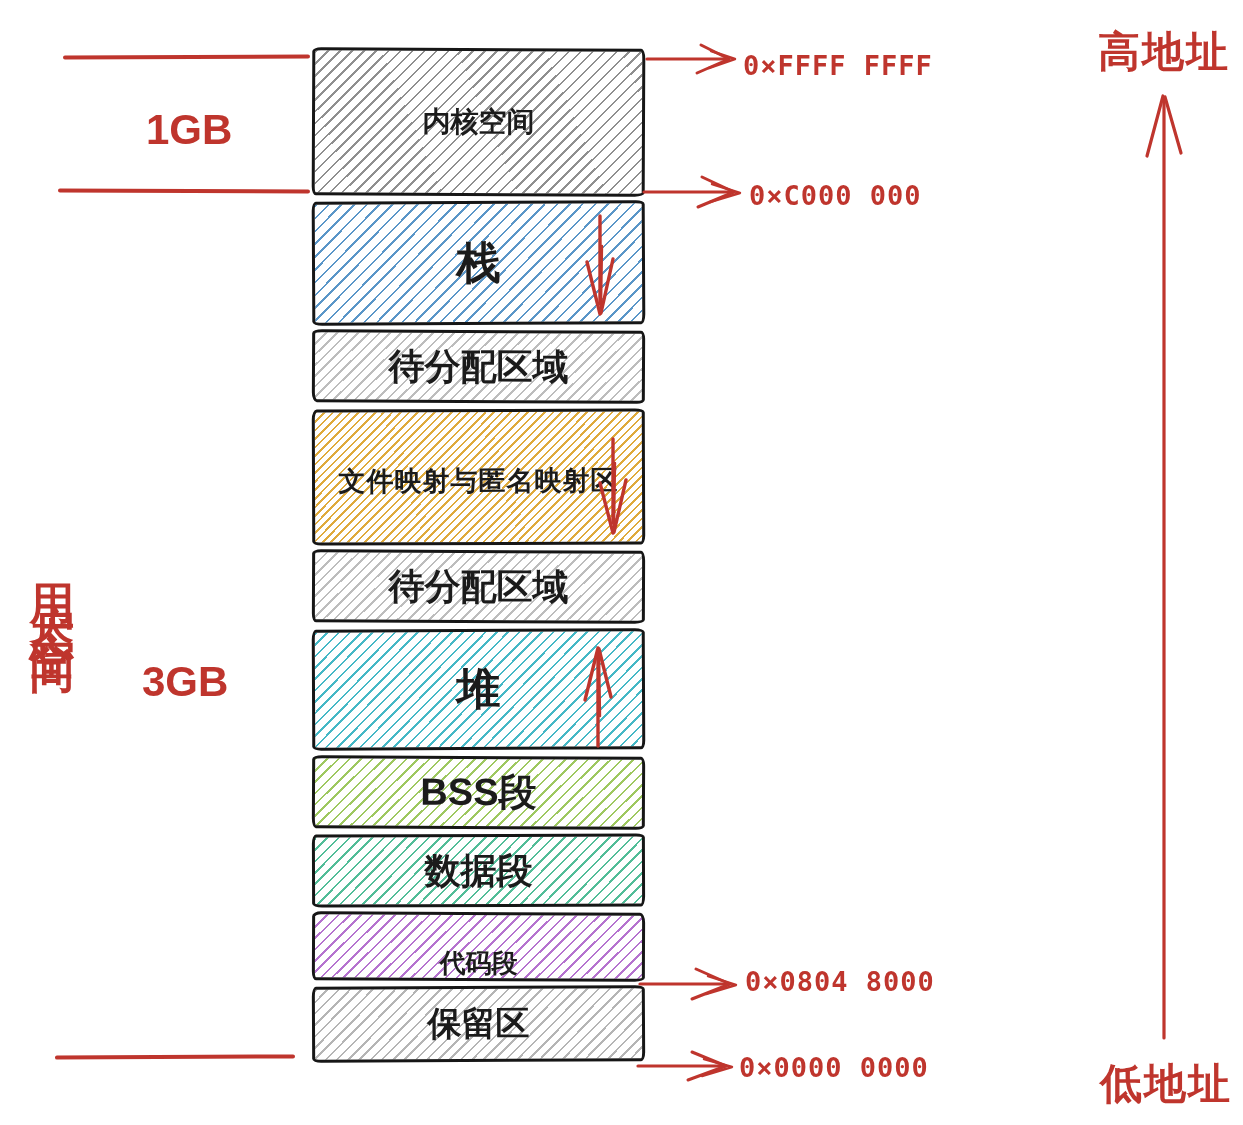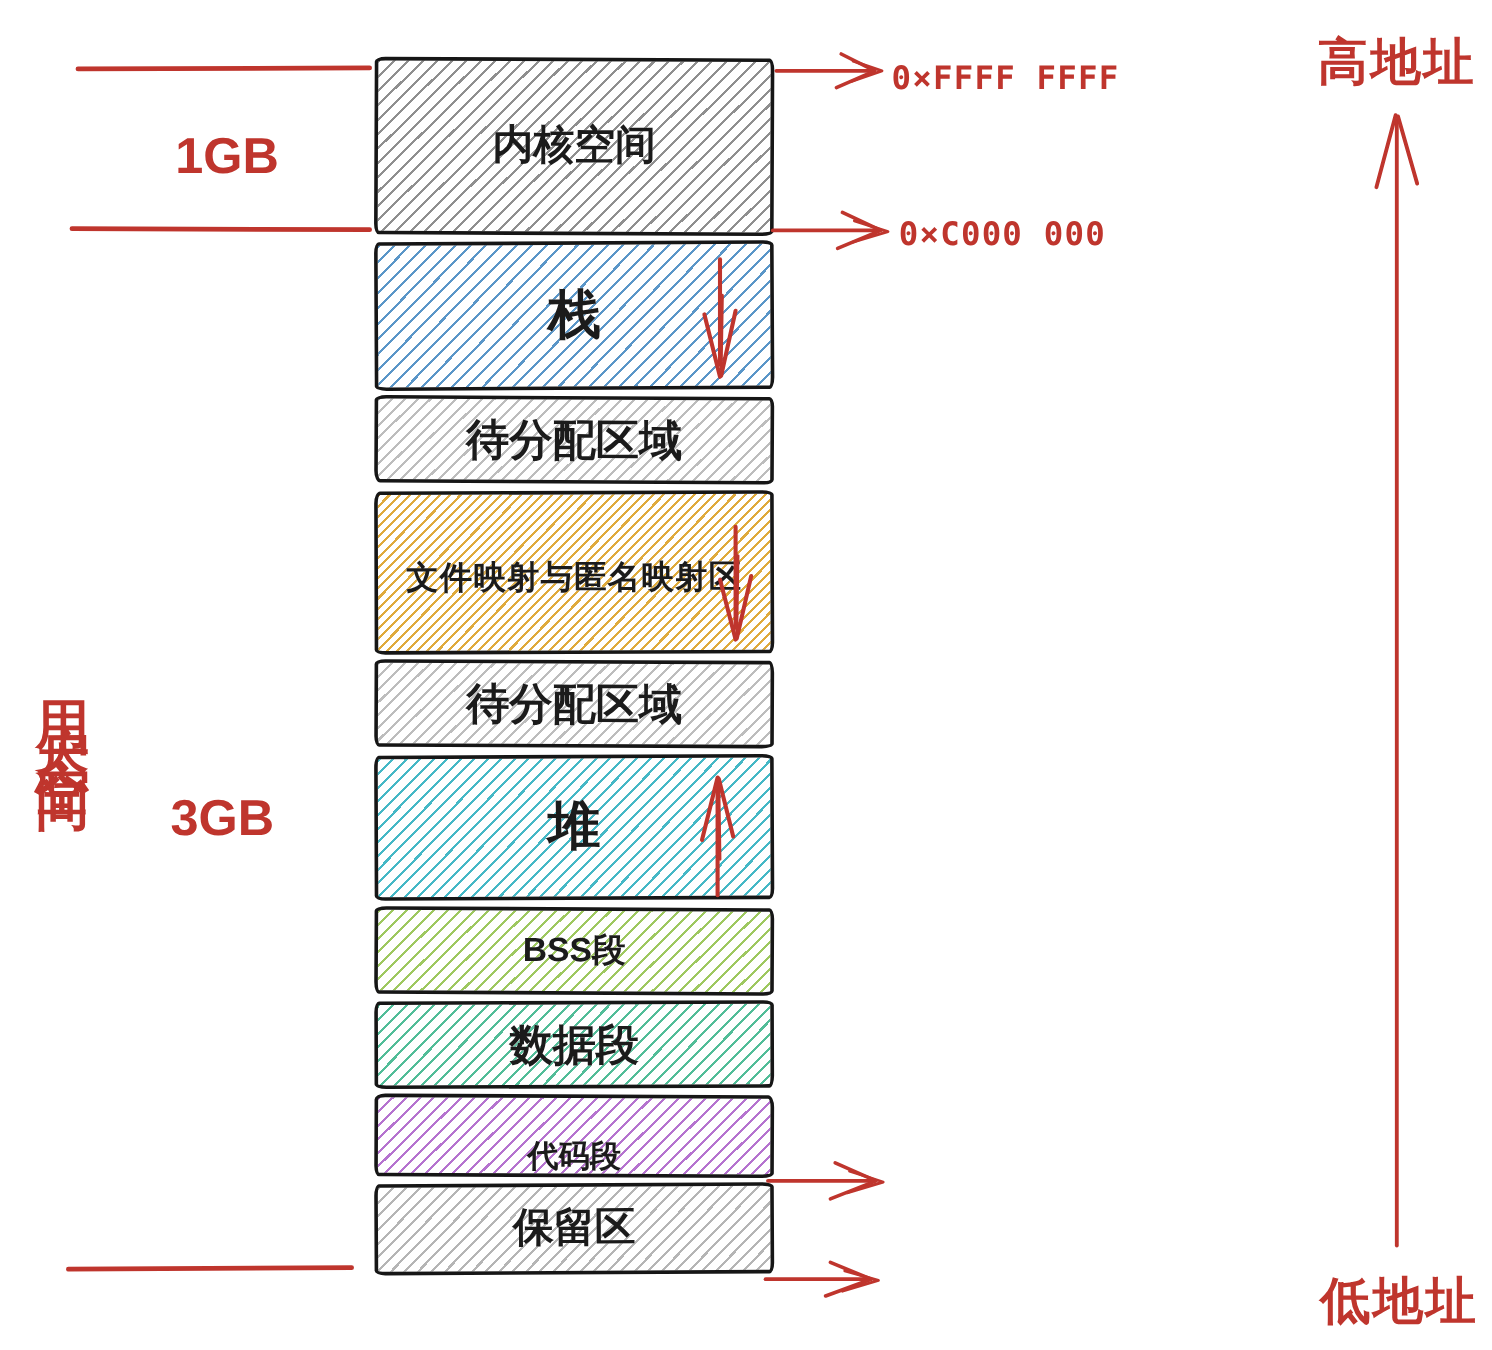--- a/index.html
+++ b/index.html
@@ -23,26 +23,26 @@
   .b-stack    {top:201px; height:124px;transform:rotate(-.3deg); border-radius:4px 9px 4px 10px/9px 4px 10px 4px;}
   .b-unalloc1 {top:330px; height:73px; transform:rotate(.3deg);  border-radius:10px 4px 8px 5px/4px 8px 4px 10px;}
   .b-mmap     {top:409px; height:136px;transform:rotate(-.2deg); border-radius:5px 10px 4px 9px/10px 4px 9px 4px;}
   .b-unalloc2 {top:550px; height:73px; transform:rotate(.25deg); border-radius:9px 4px 10px 4px/4px 10px 4px 9px;}
   .b-heap     {top:629px; height:121px;transform:rotate(-.25deg);border-radius:4px 10px 4px 9px/10px 4px 9px 4px;}
   .b-bss      {top:756px; height:73px; transform:rotate(.3deg);  border-radius:10px 4px 9px 4px/4px 9px 4px 10px;}
   .b-data     {top:834px; height:73px; transform:rotate(-.2deg); border-radius:4px 9px 4px 10px/9px 4px 10px 4px;}
   .b-code     {top:912px; height:69px; transform:rotate(.25deg); border-radius:9px 5px 10px 4px/5px 10px 4px 9px;}
   .b-reserved {top:986px; height:76px; transform:rotate(-.3deg); border-radius:4px 10px 4px 9px/10px 4px 9px 4px;}
 
-  .b-kernel   .block-label{font-size:34px;}
+  .b-kernel   .block-label{font-size:28px;font-family:Liberation Serif, serif;}
   .b-stack    .block-label{font-size:44px;}
   .b-unalloc1 .block-label,.b-unalloc2 .block-label{font-size:36px;}
   .b-mmap     .block-label{font-size:27px;letter-spacing:1px;margin-top:10px;}
   .b-heap     .block-label{font-size:44px;}
-  .b-bss      .block-label{font-size:28px;}
+  .b-bss      .block-label{font-size:38px;}
   .b-data     .block-label{font-size:36px;}
   .b-code     .block-label{font-size:26px;margin-top:34px;}
   .b-reserved .block-label{font-size:34px;text-align:right;}
 
   
   .red-text{color:var(--accent,#bf352d);text-align:right;}
   .addr{
     position:absolute;font-family:"DejaVu Sans Mono", monospace;font-weight:bold;
     font-size:27px;letter-spacing:1px;white-space:nowrap;
   }
@@ -135,20 +135,22 @@
     <path d="M70,12 L98,21 L68,30" stroke-width="2.4"></path>
   </svg>
   <svg class="arrow-svg" style="left:636px;top:1046px" width="102" height="40" viewBox="0 0 102 40">
     <path d="M2,20 L86,20" stroke-width="3.2"></path>
     <path d="M56,6 L90,20 L52,34" stroke-width="3"></path>
     <path d="M68,13 L96,21 L66,30" stroke-width="2.4"></path>
   </svg>
 
   <div class="addr red-text" style="left:743px;top:50px">0×FFFF FFFF</div>
   <div class="addr red-text" style="left:749px;top:180px">0×C000 000</div>
+  <div class="addr red-text" style="left:745px;top:966px">0×0804 8000</div>
+  <div class="addr red-text" style="left:739px;top:1052px">0×0000 0000</div>
 
   <div class="size-label red-text" style="left:146px;top:106px">1GB</div>
   <div class="size-label red-text" style="left:142px;top:658px">3GB</div>
   <div class="vertical-label red-text">用户态空间</div>
 
   <div class="side-label red-text" style="left:1098px;top:24px">高地址</div>
   <div class="side-label red-text" style="left:1100px;top:1056px">低地址</div>
   <svg class="arrow-svg" style="left:1138px;top:88px" width="52" height="956" viewBox="0 0 52 956">
     <path d="M26,950 L26,12" stroke-width="3.2"></path>
     <path d="M9,68 L25,8" stroke-width="3.2"></path>

